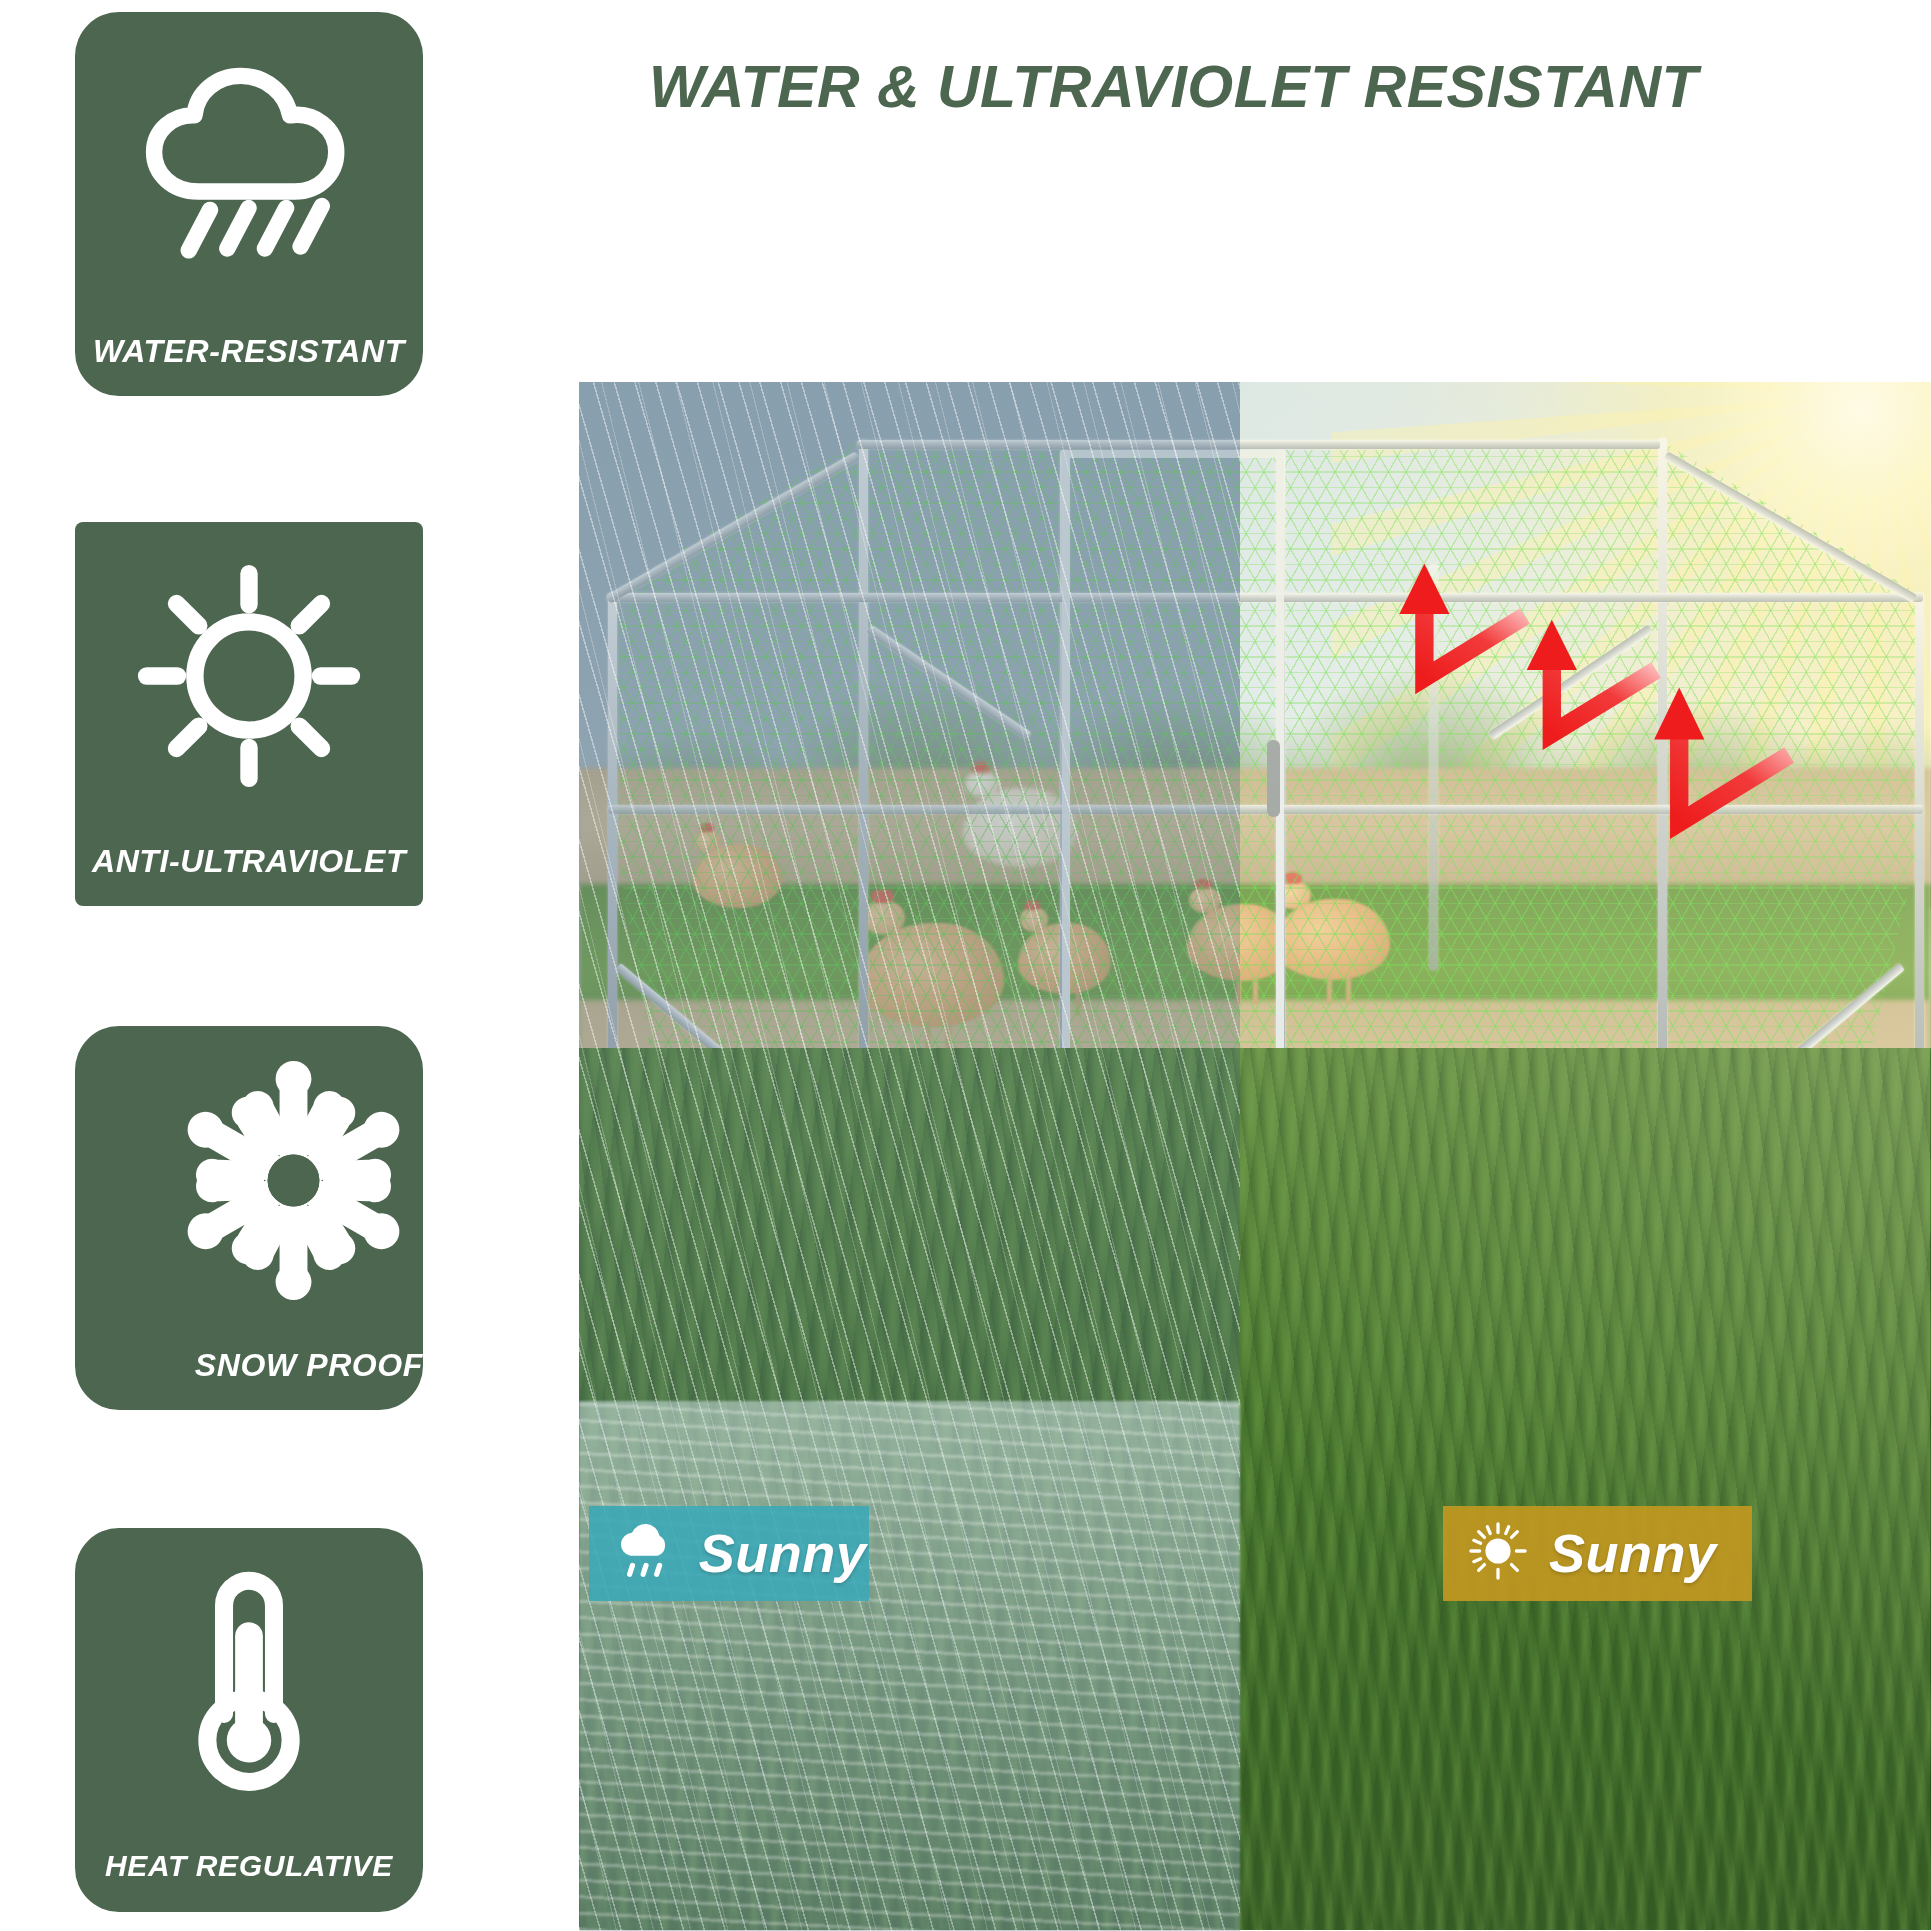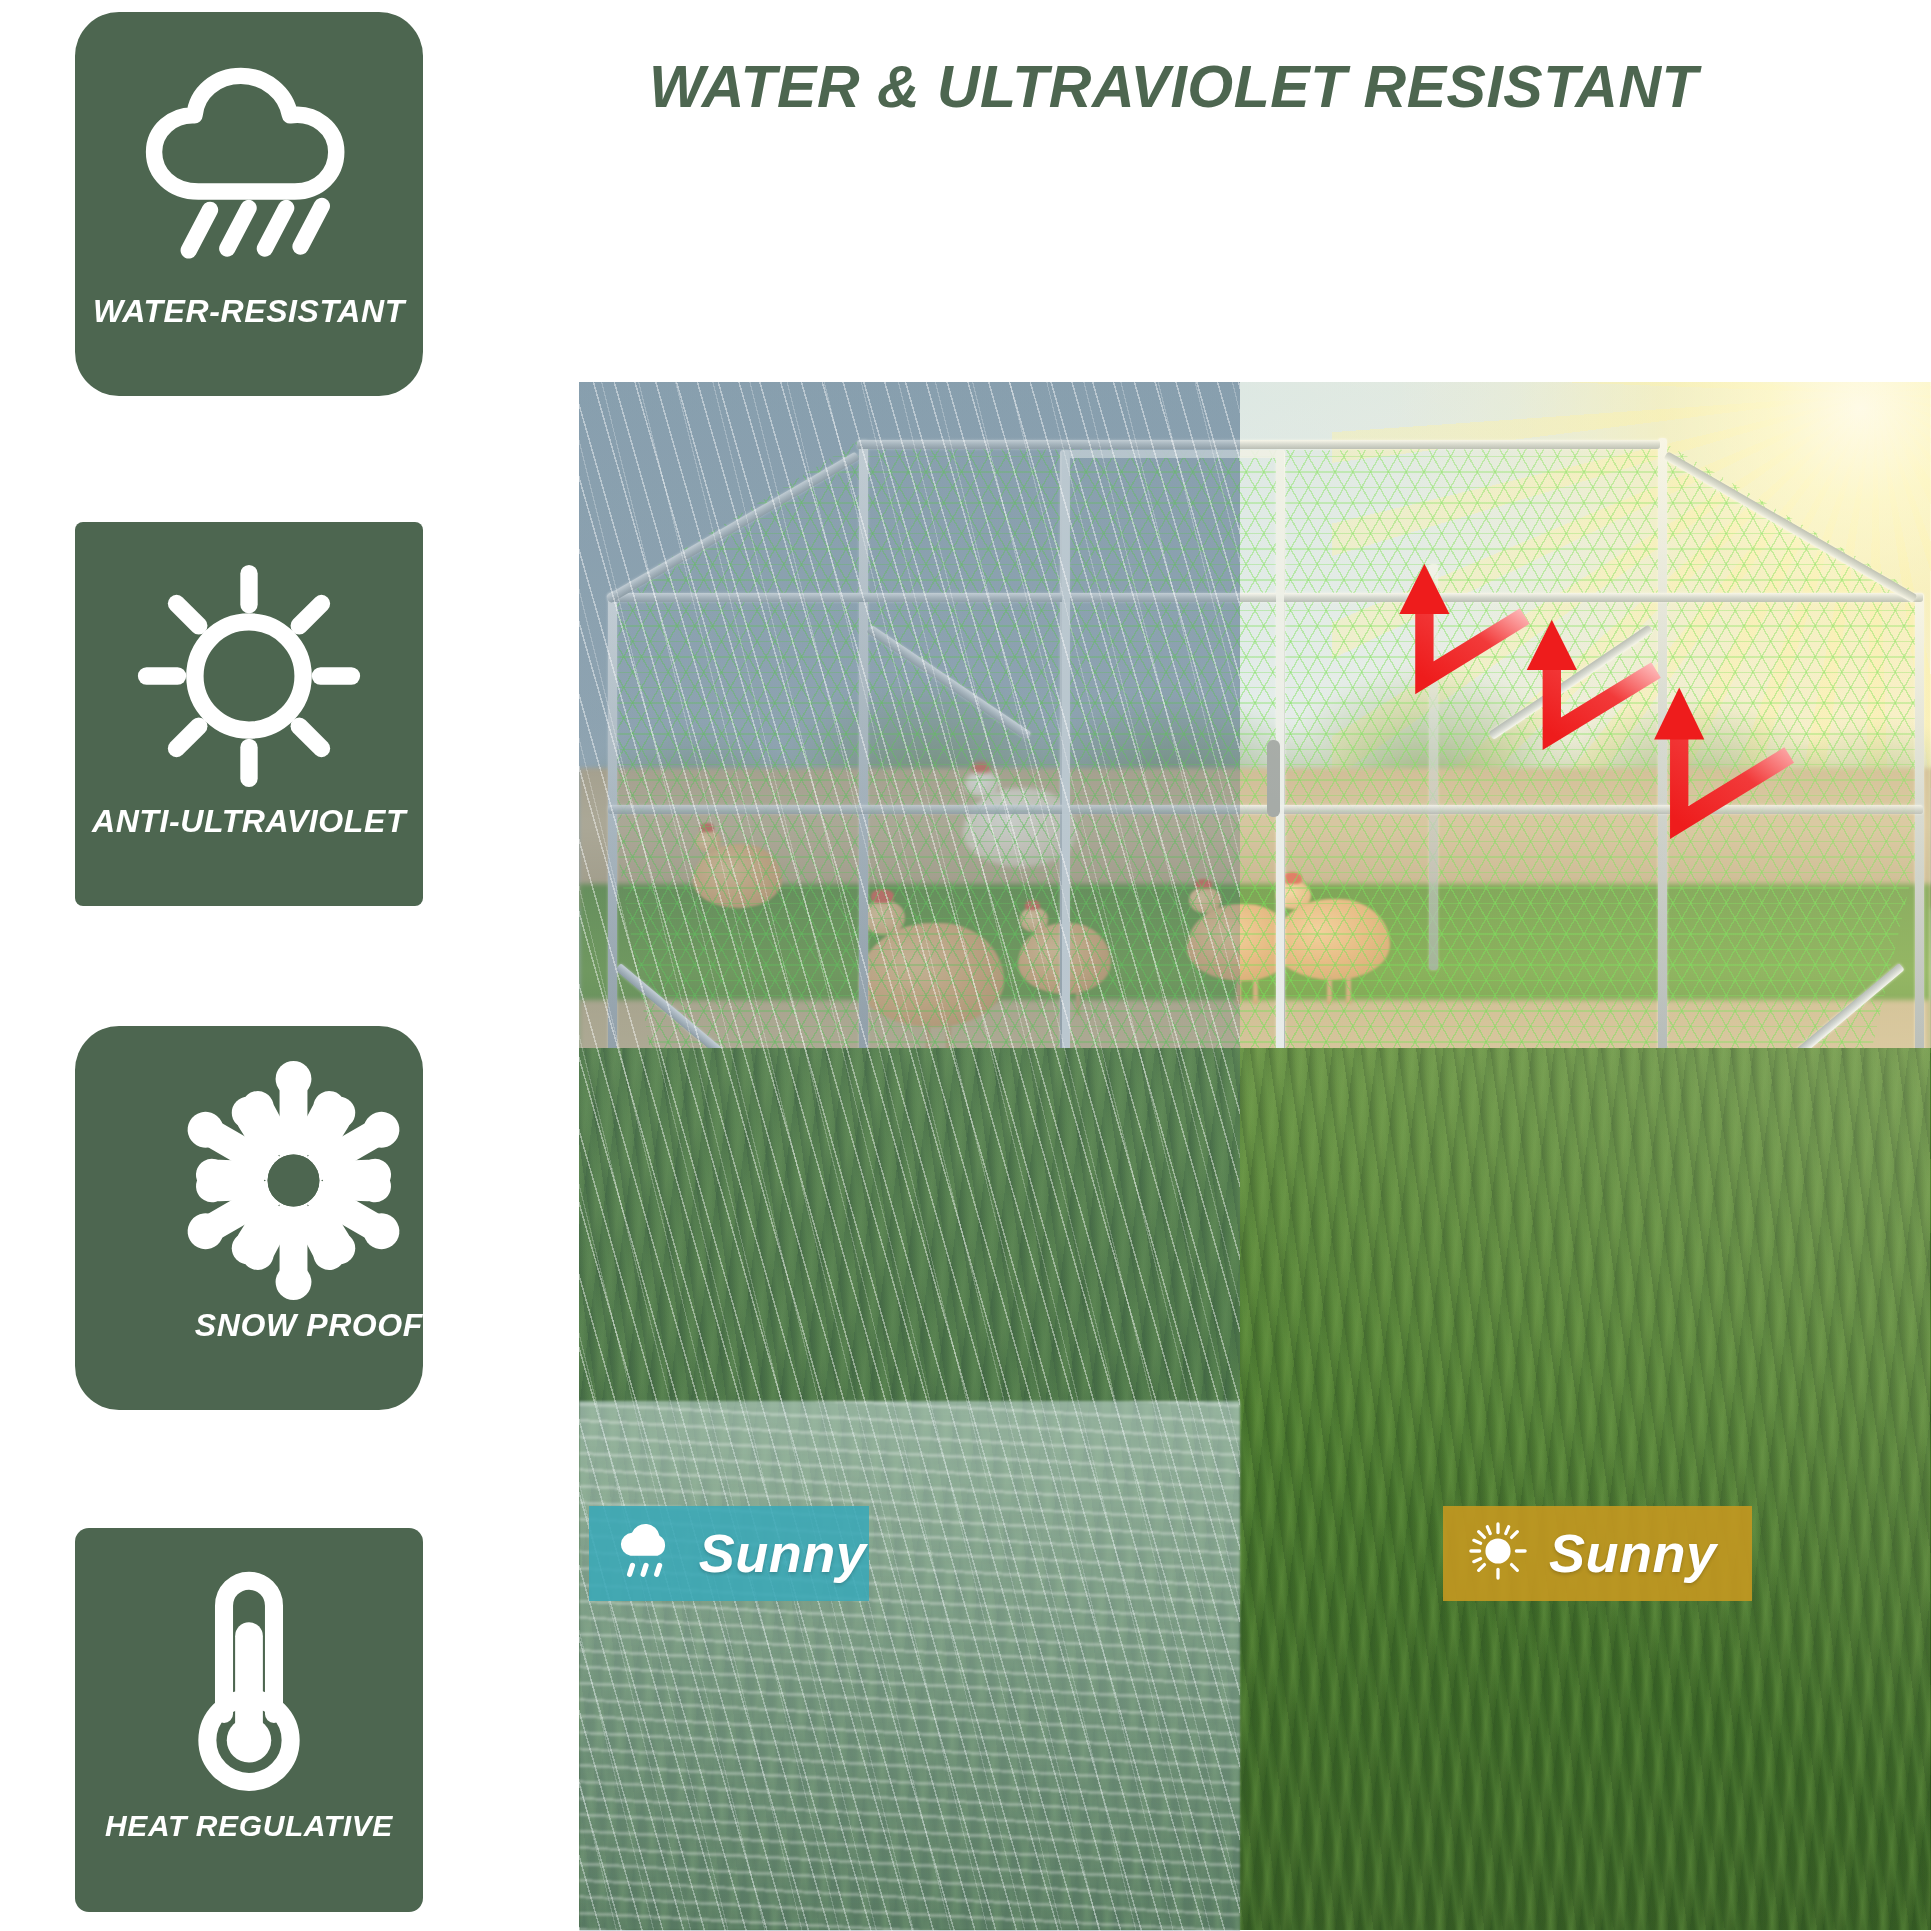--- a/index.html
+++ b/index.html
@@ -23,25 +23,26 @@
     position: absolute;
     left: 0;
     width: 348px;
     height: 384px;
     background: #4d6650;
     border-radius: 44px;
     display: flex;
     flex-direction: column;
     align-items: center;
     justify-content: flex-start;
+    gap: 40px;
   }
   .feature-badge.b0 { top: 0px; }
   .feature-badge.b1 { top: 510px; border-radius: 8px; }
   .feature-badge.b2 { top: 1014px; align-items: flex-end; }
-  .feature-badge.b3 { top: 1516px; border-radius: 14px; }
+  .feature-badge.b3 { top: 1516px; }
 
   .badge-icon {
     flex: 0 0 auto;
     margin-top: 33px;
     width: 259px;
     height: 243px;
     display: flex;
     align-items: center;
     justify-content: center;
   }

